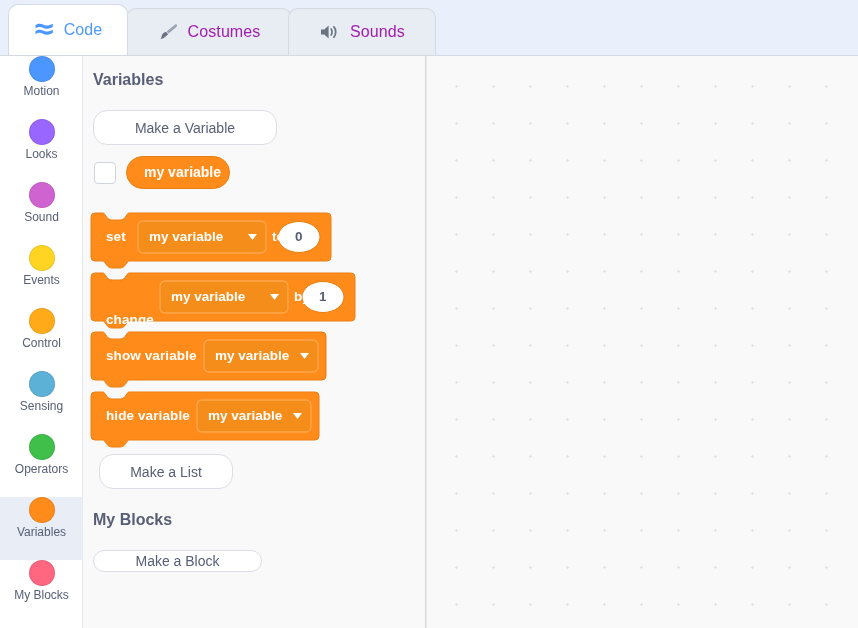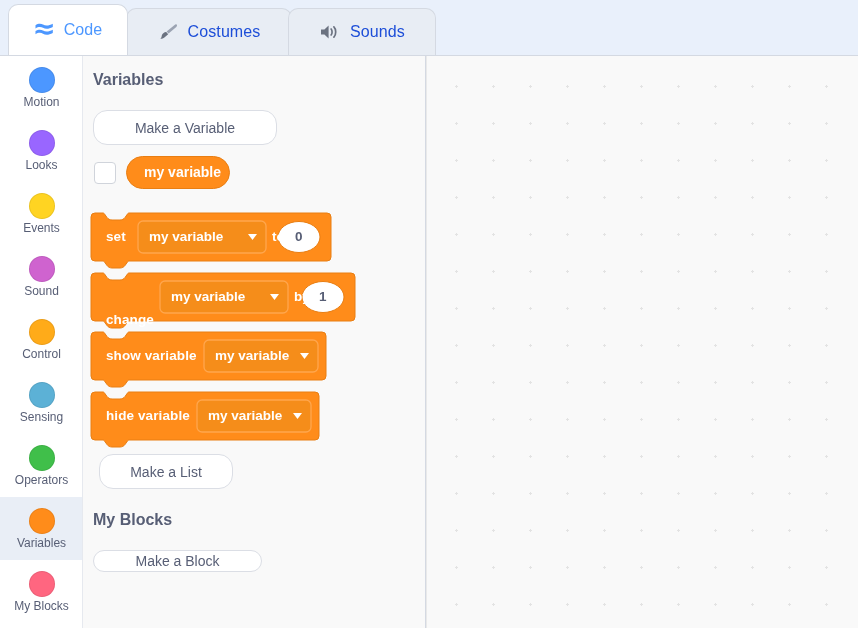--- a/index.html
+++ b/index.html
@@ -38,21 +38,21 @@
     background: #E8EDF4;
     display: flex;
     align-items: center;
     justify-content: center;
     gap: 9px;
     box-sizing: border-box;
     cursor: pointer;
   }
   .tab .tab-label {
     font-size: 16px;
-    color: #1d4ed8;
+    color: #a21caf;
     letter-spacing: .1px;
   }
   .tab.active {
     background: #FFFFFF;
     top: 4px;
     height: 51px;
     border-color: #D4D9E2;
     z-index: 3;
   }
   .tab.active .tab-label { color: #4C97FF; }
@@ -84,21 +84,21 @@
     border-right: 1px solid #E6E9EF;
     box-sizing: border-box;
     overflow: hidden;
   }
   .cat {
     width: 83px;
     height: 63px;
     display: flex;
     flex-direction: column;
     align-items: center;
-    justify-content: center;
+    justify-content: flex-start;
     gap: 3px;
     cursor: pointer;
     box-sizing: border-box;
   }
   .cat.selected { background: #E9EEF6; }
   .cat-dot {
     width: 26px; height: 26px;
     border-radius: 50%;
     border: 1px solid rgba(0,0,0,0.08);
     box-sizing: border-box;
@@ -259,26 +259,26 @@
 
       <div class="cat">
         <span class="cat-dot" id="dot0" style="background: rgb(76, 151, 255);"></span>
         <span class="cat-label">Motion</span>
       </div>
       <div class="cat">
         <span class="cat-dot" id="dot1" style="background: rgb(153, 102, 255);"></span>
         <span class="cat-label">Looks</span>
       </div>
       <div class="cat">
+        <span class="cat-dot" id="dot2" style="background: rgb(207, 99, 207);"></span>
+        <span class="cat-label">Sound</span>
+      </div>
+      <div class="cat">
         <span class="cat-dot" id="dot3" style="background: rgb(255, 212, 34);"></span>
         <span class="cat-label">Events</span>
-      </div>
-      <div class="cat">
-        <span class="cat-dot" id="dot2" style="background: rgb(207, 99, 207);"></span>
-        <span class="cat-label">Sound</span>
       </div>
       <div class="cat">
         <span class="cat-dot" id="dot4" style="background: rgb(255, 171, 25);"></span>
         <span class="cat-label">Control</span>
       </div>
       <div class="cat">
         <span class="cat-dot" id="dot5" style="background: rgb(92, 177, 214);"></span>
         <span class="cat-label">Sensing</span>
       </div>
       <div class="cat">

